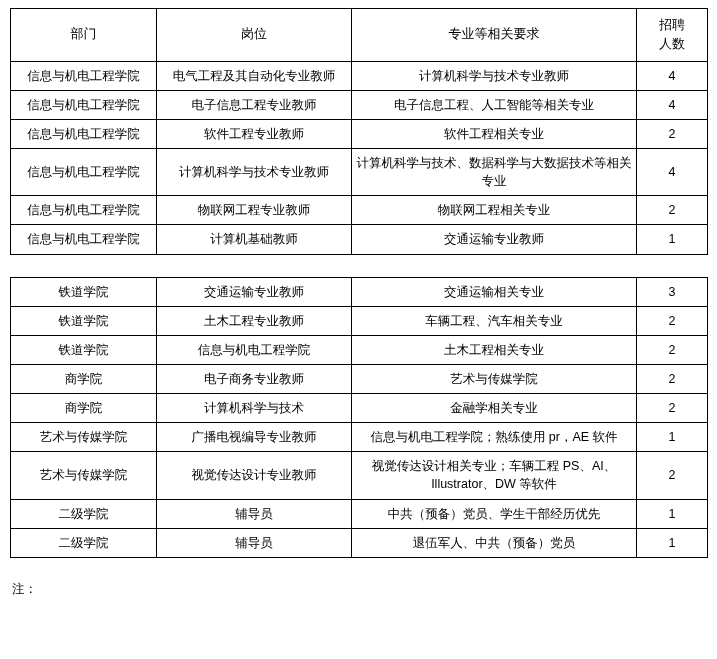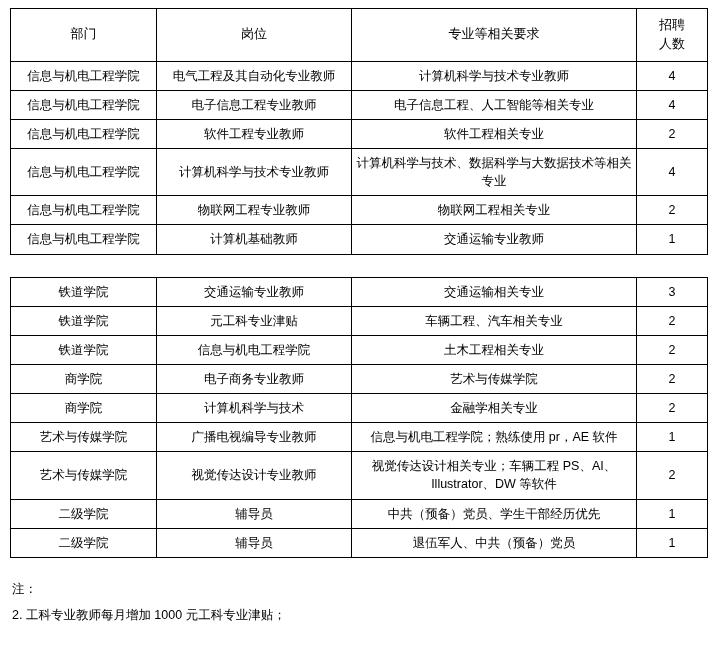--- a/index.html
+++ b/index.html
@@ -136,21 +136,21 @@
     </colgroup>
     <tbody>
       <tr>
         <td>铁道学院</td>
         <td>交通运输专业教师</td>
         <td>交通运输相关专业</td>
         <td>3</td>
       </tr>
       <tr>
         <td>铁道学院</td>
-        <td>元工科专业津贴</td>
+        <td>土木工程专业教师</td>
         <td>车辆工程、汽车相关专业</td>
         <td>2</td>
       </tr>
       <tr>
         <td>铁道学院</td>
         <td>信息与机电工程学院</td>
         <td>土木工程相关专业</td>
         <td>2</td>
       </tr>
       <tr>
@@ -187,16 +187,15 @@
         <td>二级学院</td>
         <td>辅导员</td>
         <td class="req-left">退伍军人、中共（预备）党员</td>
         <td>1</td>
       </tr>
     </tbody>
   </table>
 
   <div class="notes">
     <div class="note-title">注：</div>
-    <div class="note-line">2. 工科专业教师每月增加 1000 元工科专业津贴；</div>
   </div>
 
 </div>
 
 </body></html>

